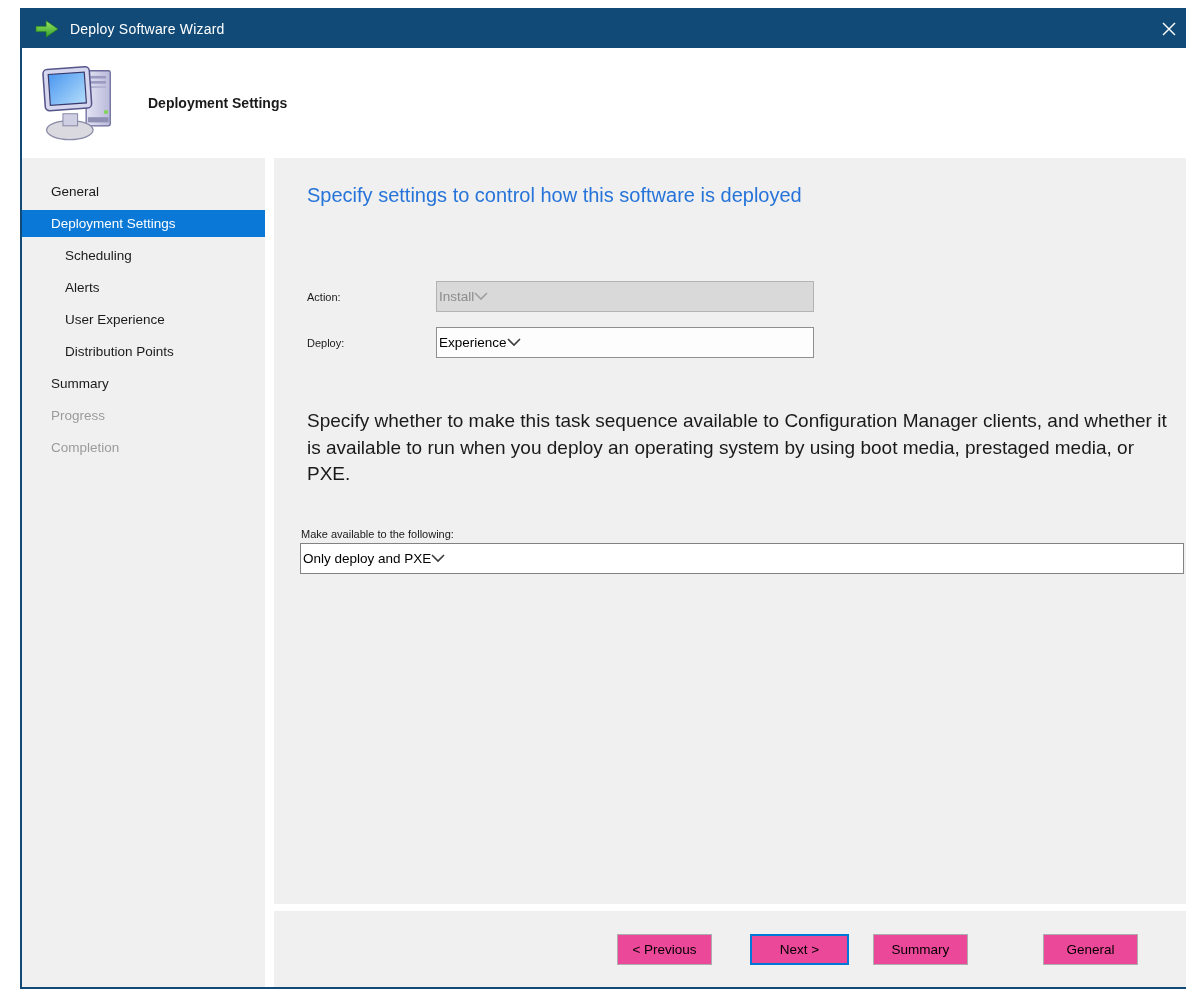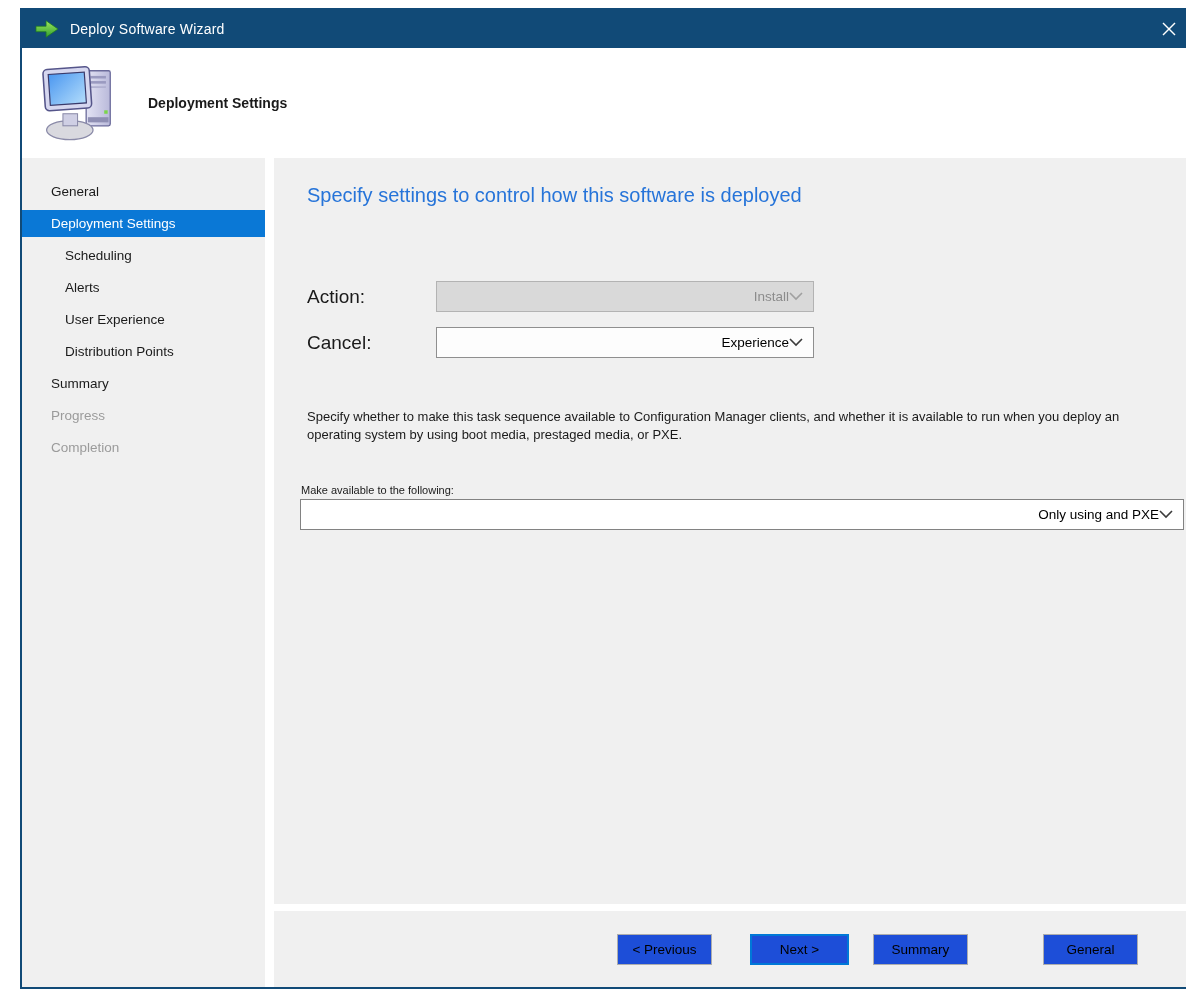--- a/index.html
+++ b/index.html
@@ -25,30 +25,30 @@
   .sb-item.disabled{color:#9b9b9b;}
   
   .main{flex:1 1 auto;display:flex;flex-direction:column;min-width:0;}
   .content{flex:1 1 auto;background:#f0f0f0;overflow:hidden;}
   .hsep{flex:0 0 7px;background:#ffffff;}
   .buttonbar{flex:0 0 76px;background:#f0f0f0;display:flex;align-items:center;justify-content:flex-end;padding-right:52px;}
   
   .heading{margin:26px 0 0 33px;font-size:20px;color:#2674d9;}
   .form{margin-top:74px;}
   .frow{display:flex;align-items:center;padding-left:33px;margin-bottom:15px;height:31px;}
-  .frow .flabel{flex:0 0 129px;font-size:19px;color:#1a1a1a;}
-  .select{box-sizing:border-box;height:31px;display:flex;align-items:center;justify-content:flex-end;
-          padding:0 10px;font-size:13.5px;}
+  .frow .flabel{flex:0 0 129px;font-size:11px;color:#1a1a1a;}
+  .select{box-sizing:border-box;height:31px;display:flex;align-items:center;justify-content:flex-start;
+          padding:0 2px;font-size:13.5px;}
   .select.enabled{width:378px;background:#fdfdfd;border:1px solid #8f8f8f;color:#000;}
   .select.disabled-sel{width:378px;background:#d9d9d9;border:1px solid #b3b3b3;color:#8c8c8c;}
   .select.wide{margin:3px 0 0 26px;width:884px;background:#ffffff;border:1px solid #828282;color:#000;}
-  .desc{margin:50px 0 0 33px;width:862px;font-size:13px;color:#1a1a1a;line-height:1.4;}
+  .desc{margin:50px 0 0 33px;width:862px;font-size:19px;color:#1a1a1a;line-height:1.4;}
   .mk-label{margin:40px 0 0 27px;font-size:11px;color:#1a1a1a;}
   
-  .btn{box-sizing:border-box;min-width:95px;height:31px;background:#1d4ed8;border:1px solid #adadad;
+  .btn{box-sizing:border-box;min-width:95px;height:31px;background:#ec4899;border:1px solid #adadad;
        font-family:"Liberation Sans",sans-serif;font-size:13.5px;color:#000;display:flex;align-items:center;justify-content:center;}
   .btn.next{border:2px solid #0078d7;min-width:99px;margin-left:38px;}
   .btn.summary{margin-left:24px;}
   .btn.cancel{margin-left:75px;}
   .chev svg{display:block;}
 </style>
 </head>
 <body>
 
 <div class="window">
@@ -132,37 +132,37 @@
             <div class="select disabled-sel">
               <span>Install</span>
               <span class="chev">
                 <svg width="14" height="9" viewBox="0 0 14 9">
                     <polyline points="1,1 7,7 13,1" fill="none" stroke="#a0a0a0" stroke-width="1.6"></polyline>
                   </svg>
               </span>
             </div>
           </div>
           <div class="frow">
-            <span class="flabel">Cancel:</span>
+            <span class="flabel">Deploy:</span>
             <div class="select enabled">
               <span>Experience</span>
               <span class="chev">
                 <svg width="14" height="9" viewBox="0 0 14 9">
                     <polyline points="1,1 7,7 13,1" fill="none" stroke="#3c3c3c" stroke-width="1.6"></polyline>
                   </svg>
               </span>
             </div>
           </div>
         </div>
 
         <div class="desc">Specify whether to make this task sequence available to Configuration Manager clients, and whether it is available to run when you deploy an operating system by using boot media, prestaged media, or PXE.</div>
 
         <div class="mk-label">Make available to the following:</div>
         <div class="select wide">
-          <span>Only using and PXE</span>
+          <span>Only deploy and PXE</span>
           <span class="chev">
             <svg width="14" height="9" viewBox="0 0 14 9">
                 <polyline points="1,1 7,7 13,1" fill="none" stroke="#3c3c3c" stroke-width="1.6"></polyline>
               </svg>
           </span>
         </div>
       </div>
 
       <div class="hsep"></div>
 

